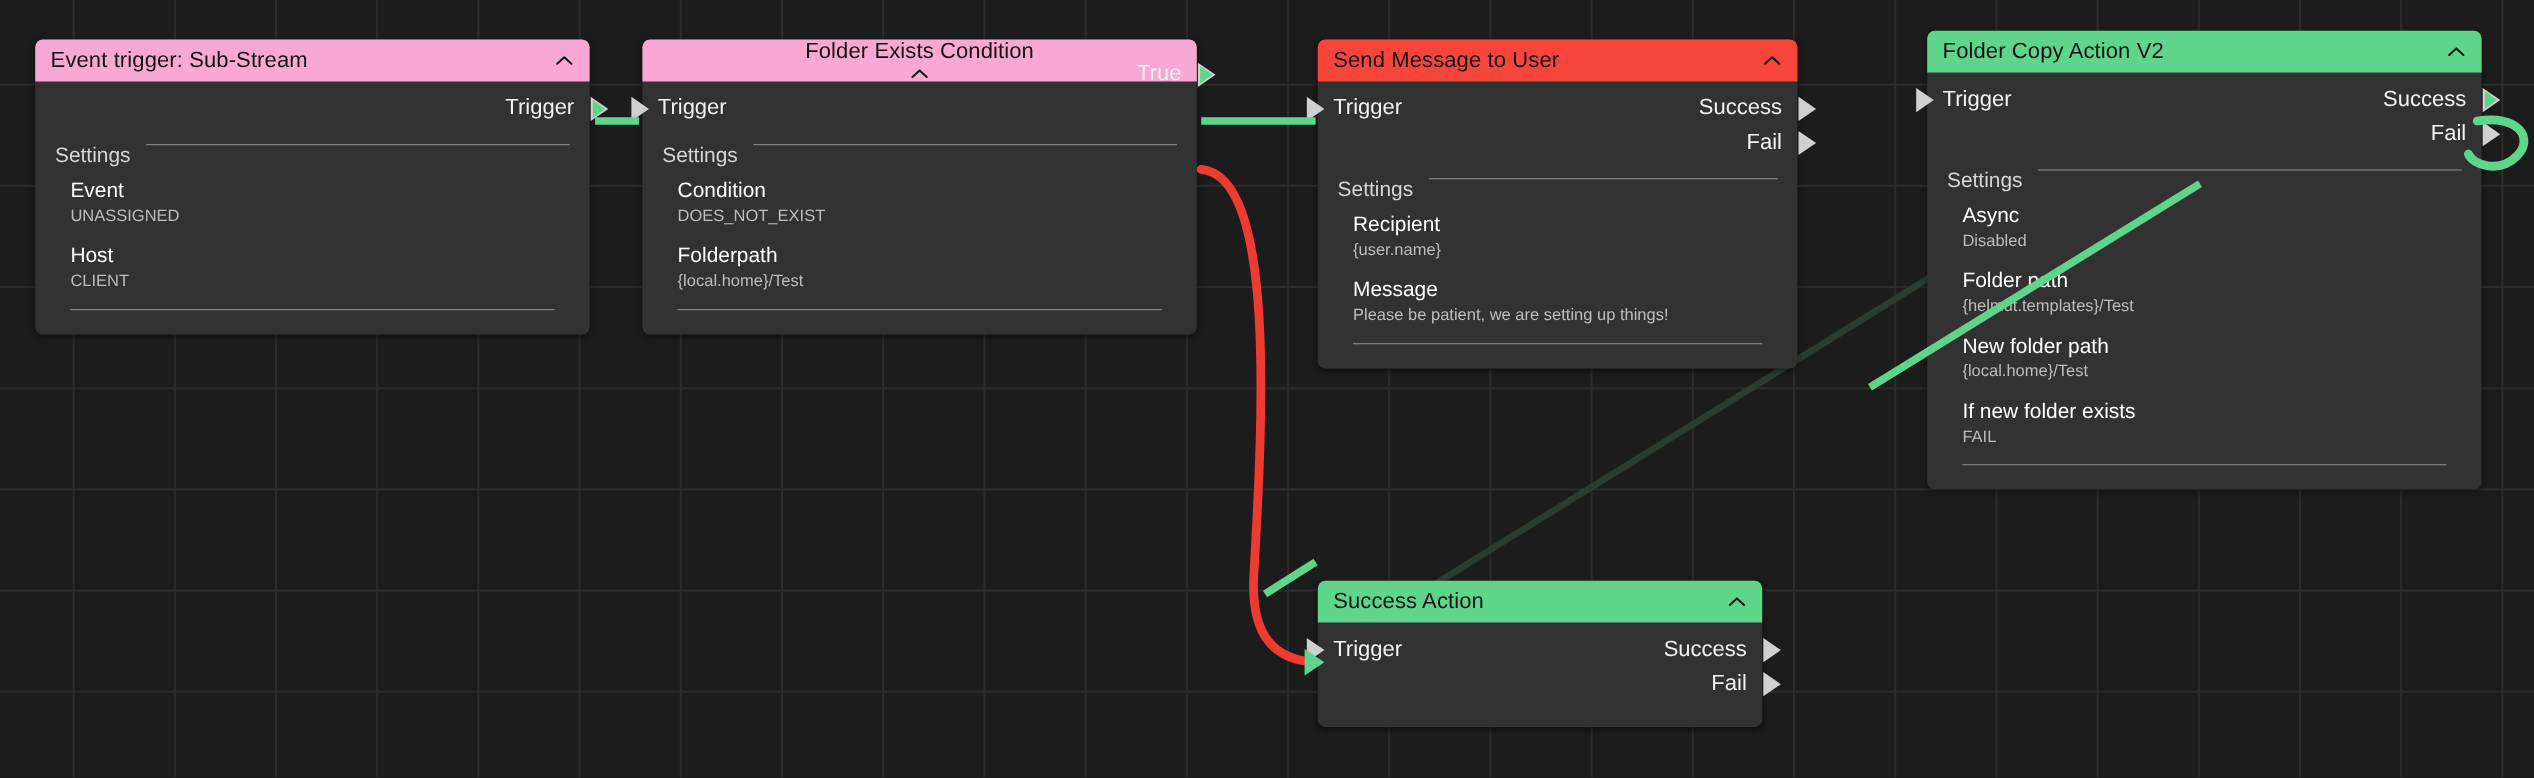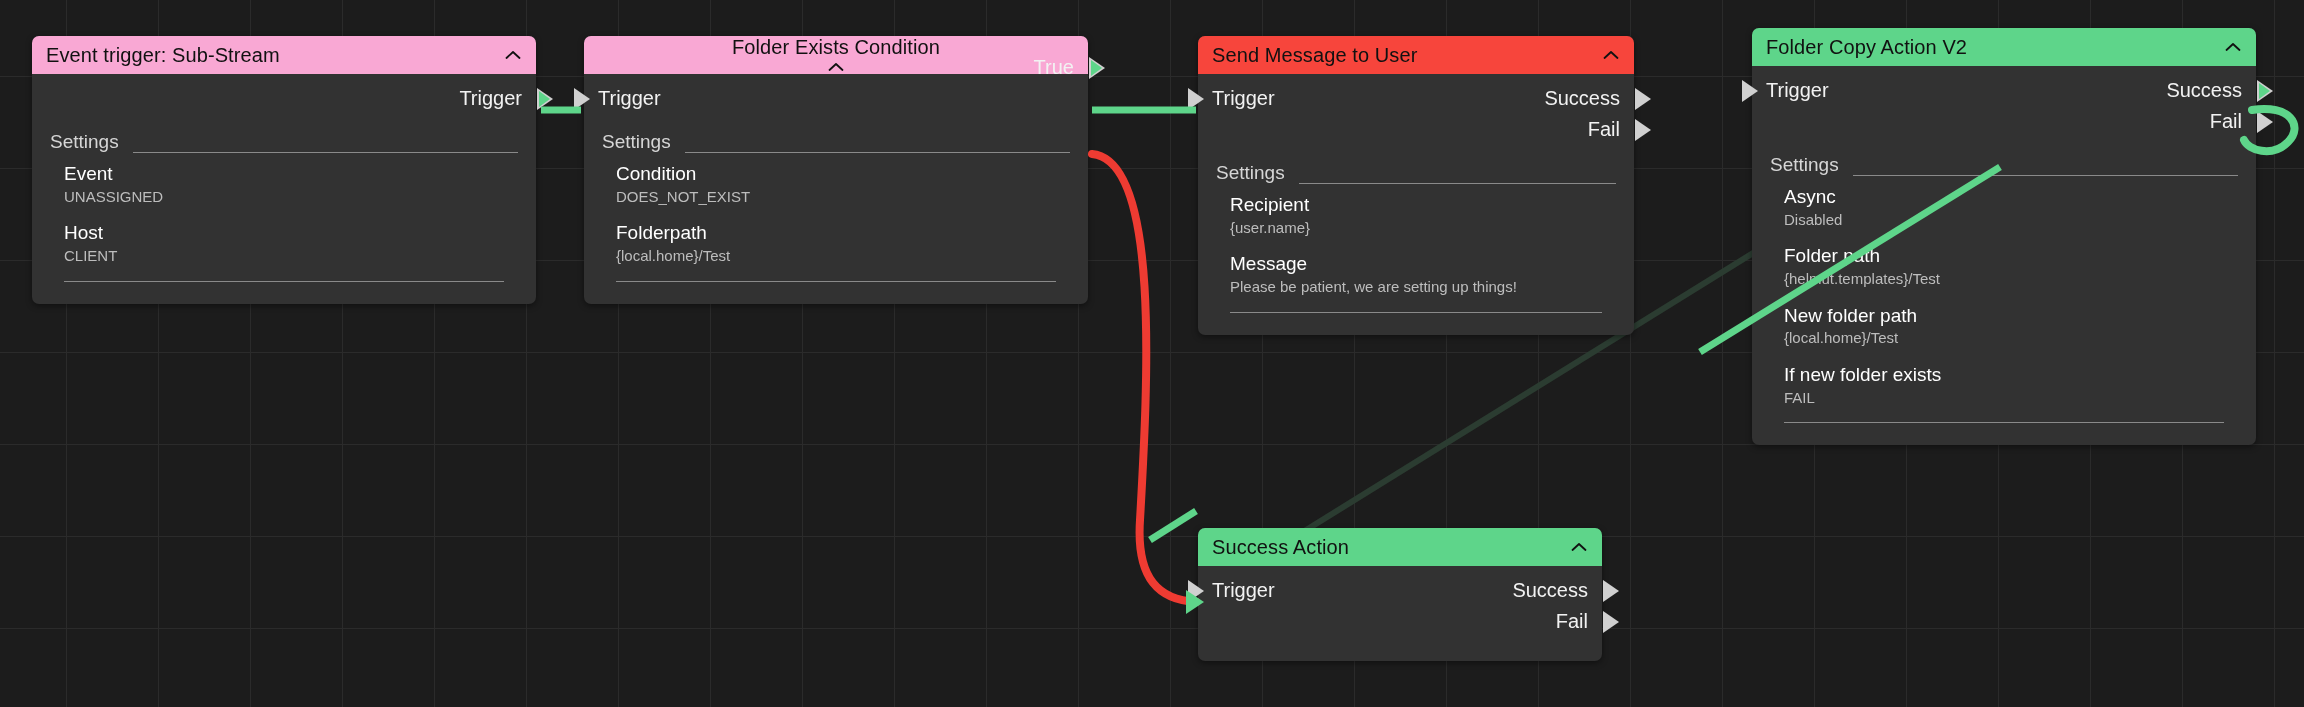--- a/index.html
+++ b/index.html
@@ -75,21 +75,21 @@
     position: absolute;
     width: 20px; height: 26px;
     top: 50%; transform: translateY(-50%);
   }
   .port-arrow.in  { left: -12px; }
   .port-arrow.out { right: -19px; }
   .port-arrow svg { display: block; }
 
   .settings-head {
     display: flex;
-    align-items: flex-end;
+    align-items: flex-start;
     gap: 14px;
     padding: 17px 18px 0 18px;
   }
   .settings-label {
     font-size: 19px;
     color: #d6d6d6;
     white-space: nowrap;
   }
   .settings-rule {
     flex: 1;

